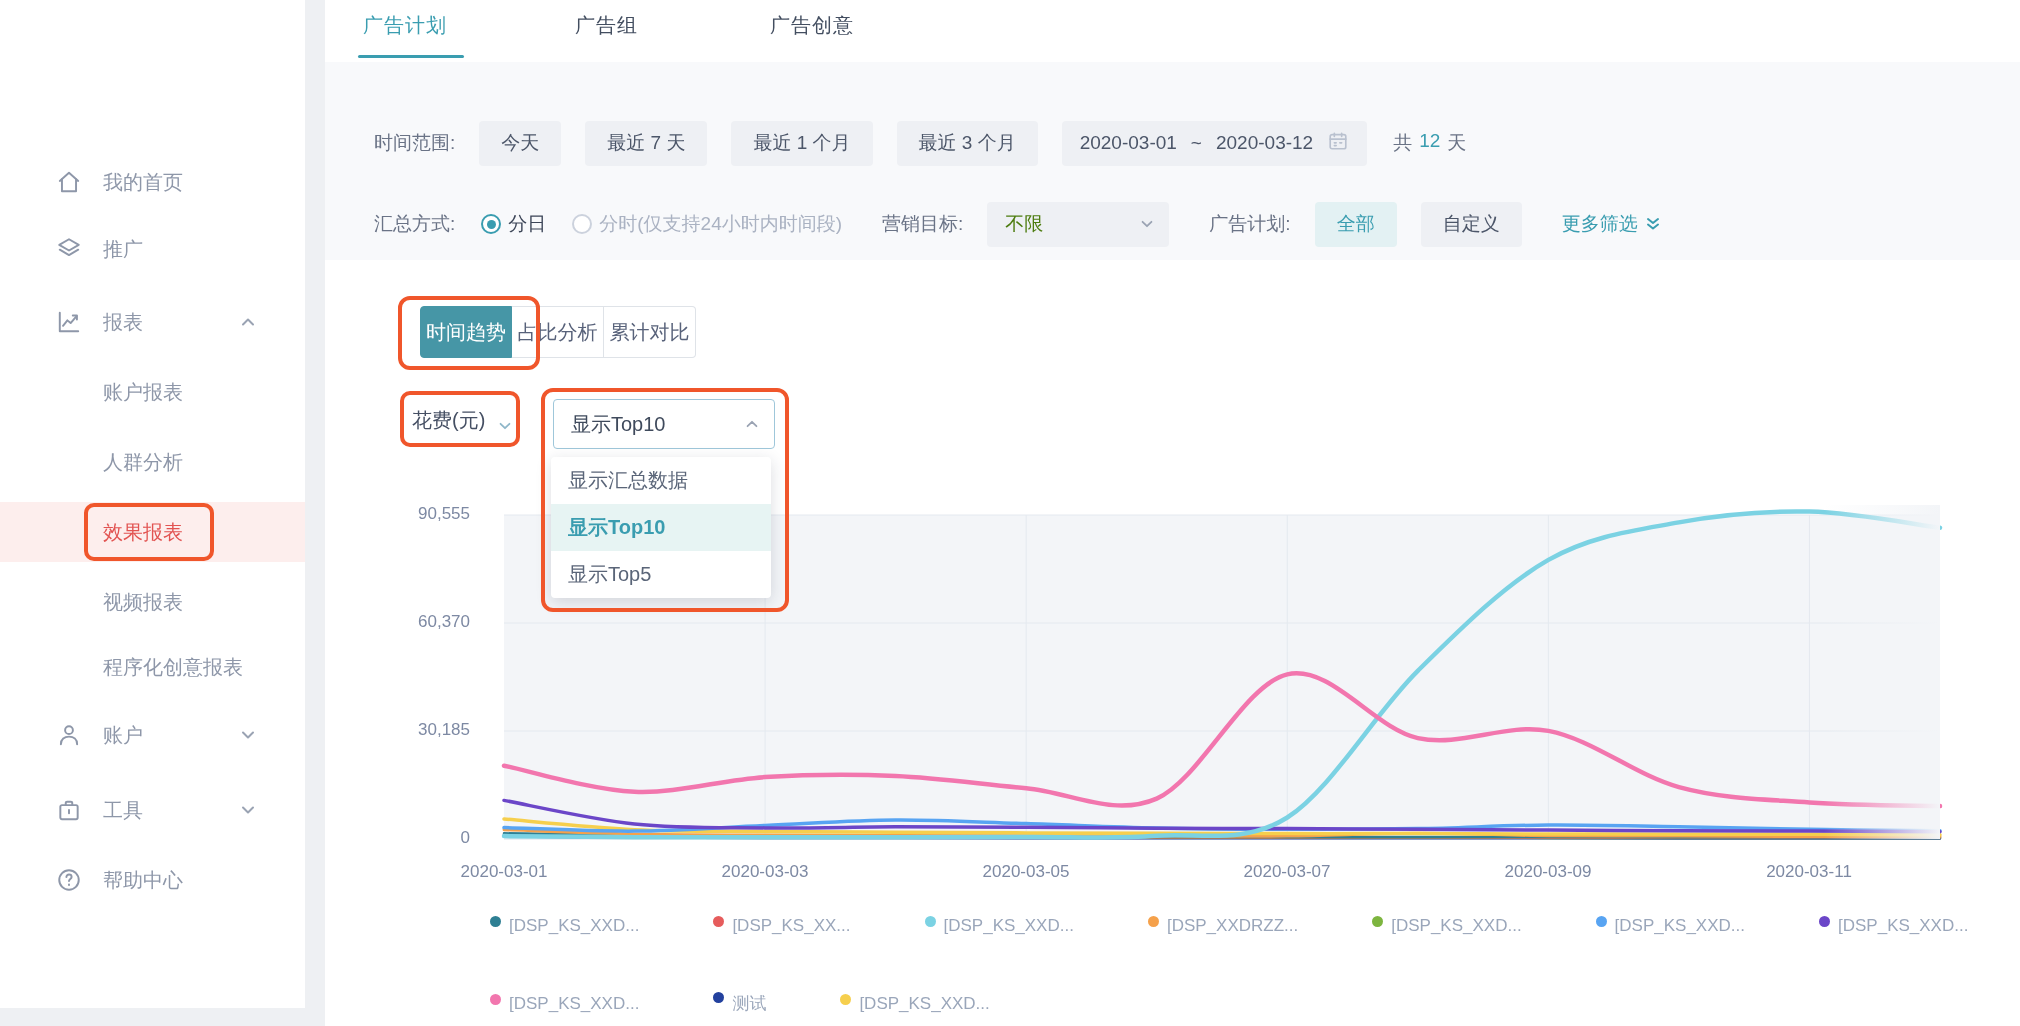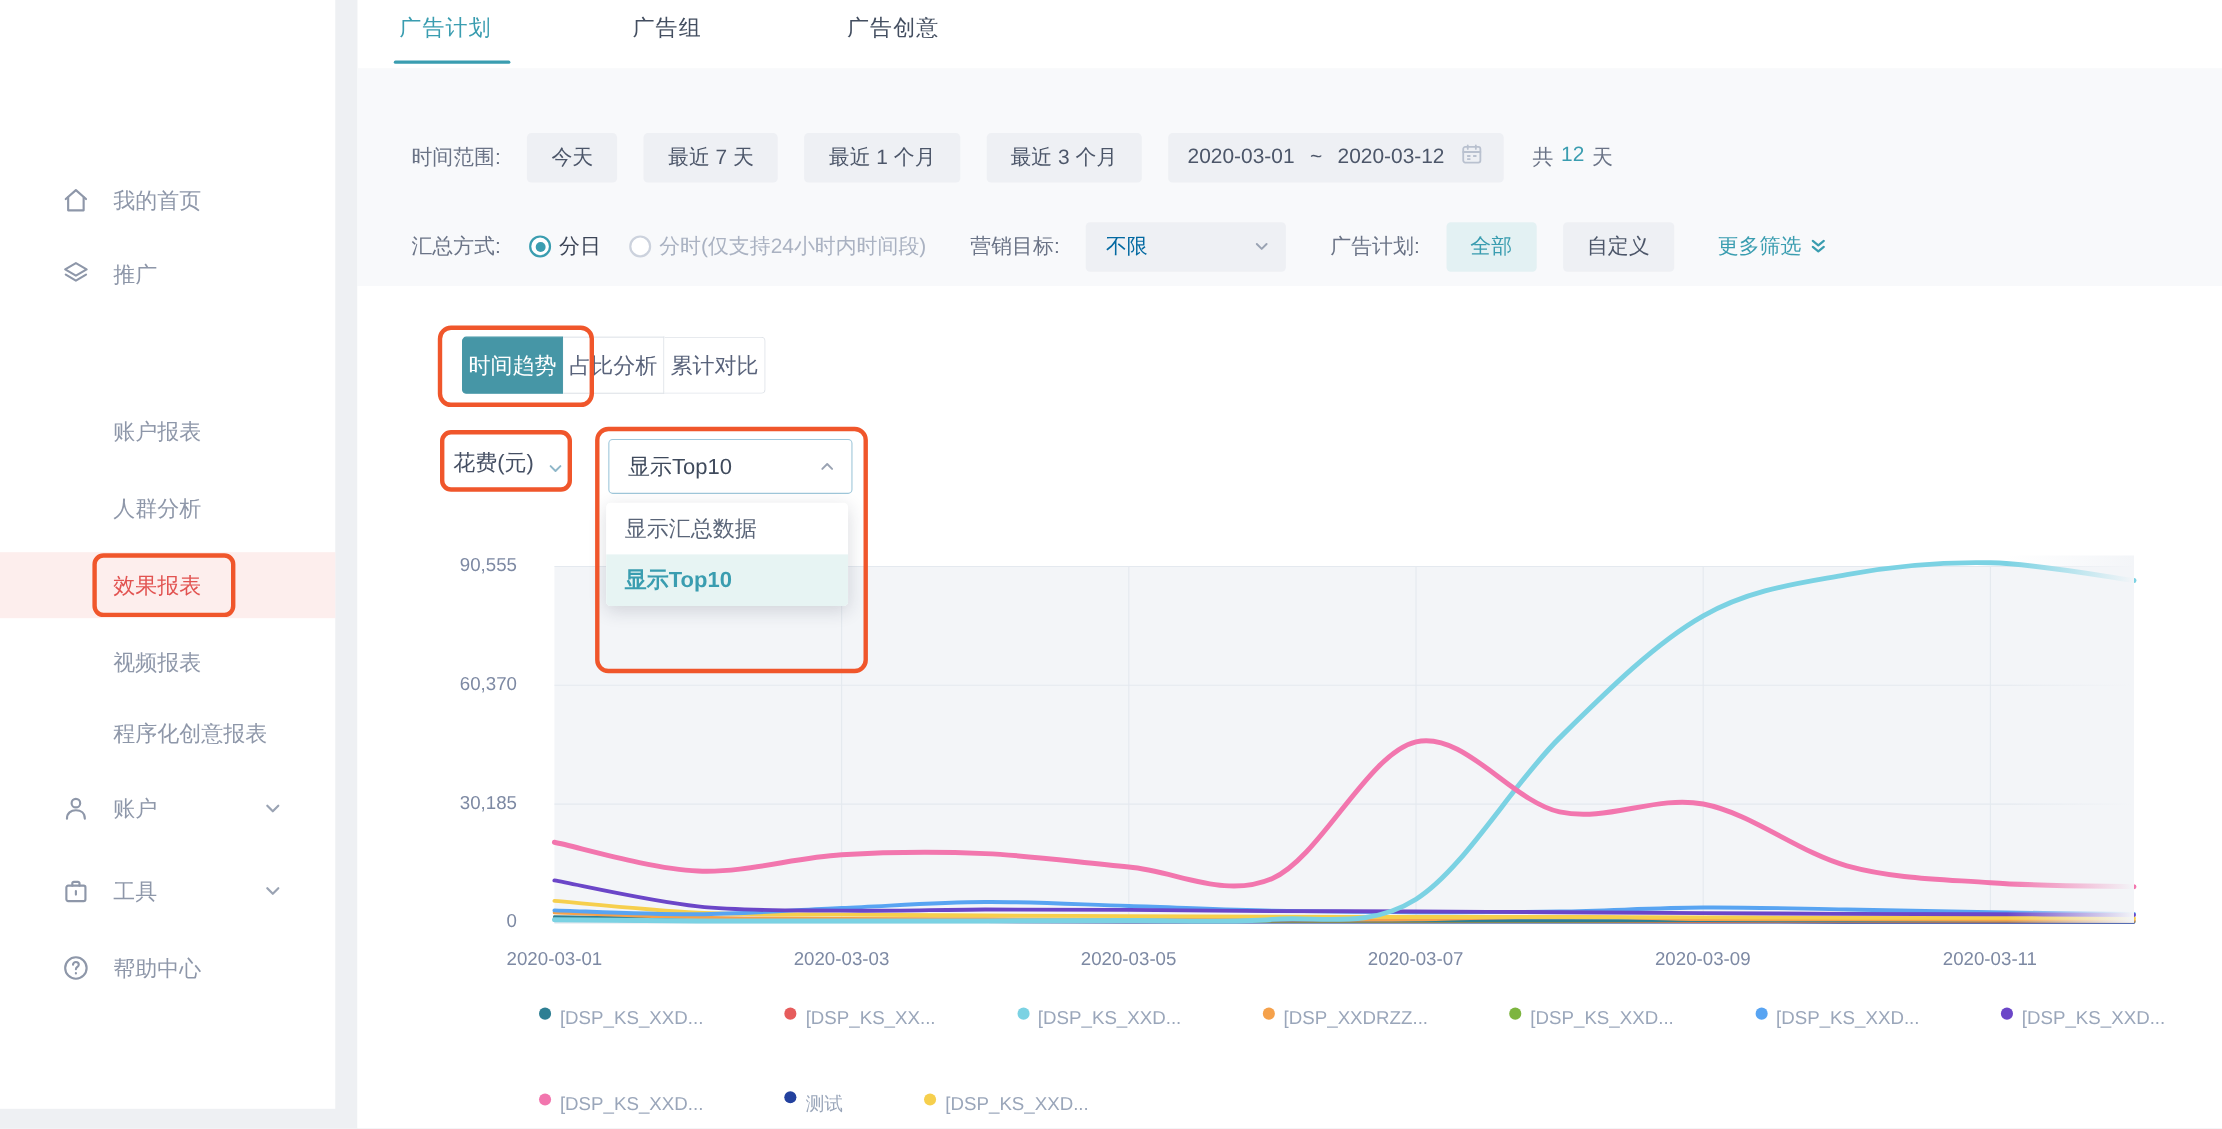--- a/index.html
+++ b/index.html
@@ -53,21 +53,21 @@
   .radio-group { display:flex; align-items:center; gap:7px; margin-left:26px; cursor:pointer; }
   .radio { width:20px; height:20px; border-radius:50%; border:2px solid #ccd2dd; background:#fff;
     display:flex; align-items:center; justify-content:center; }
   .radio.sel { border-color:var(--accent,#3a9db0); }
   .radio.sel::after { content:""; width:9px; height:9px; border-radius:50%; background:var(--accent,#3a9db0); }
   .radio-lbl { font-size:19px; color:#3c4557; }
   .radio-lbl.dim { color:#aab2c2; }
 
   .select-box { background:#eef0f4; border-radius:4px; height:45px; width:182px;
     display:flex; align-items:center; justify-content:space-between; padding:0 14px 0 18px;
-    margin-left:24px; color:#0369a1; font-size:19px; cursor:pointer; }
+    margin-left:24px; color:#4d7c0f; font-size:19px; cursor:pointer; }
   .chip.teal { background:#e3f1f3; color:var(--accent,#3a9db0); }
   .more-filter { display:flex; align-items:center; gap:6px; margin-left:40px;
     color:var(--accent,#3a9db0); font-size:19px; cursor:pointer; }
   .ml40 { margin-left:40px; }
 
   
   .ctabs { position:absolute; left:95px; top:306px; display:flex; height:52px; }
   .ctab { width:92px; height:52px; display:flex; align-items:center; justify-content:center;
     font-size:20px; color:#58627a; background:#fff; border:1px solid #dfe3e8; cursor:pointer; }
   .ctab + .ctab { border-left:none; }
@@ -128,20 +128,35 @@
     <div class="side-item" style="top:221px">
       <span class="ico">
         <svg width="26" height="26" viewBox="0 0 24 24" class="ico-stroke">
             <path d="M12 3 L21 8.2 L12 13.4 L3 8.2 Z"></path>
             <path d="M3.5 12.6 L12 17.6 L20.5 12.6"></path>
           </svg>
       </span>
       <span class="lbl">推广</span>
     </div>
 
+    <div class="side-item" style="top:294px">
+      <span class="ico">
+        <svg width="26" height="26" viewBox="0 0 24 24" class="ico-stroke">
+            <path d="M3.5 3.5 V20.5 H20.5"></path>
+            <path d="M6.5 15.5 L10.5 10.5 L13.5 13 L19 6.5"></path>
+            <path d="M15.5 6 H19.3 V9.8"></path>
+          </svg>
+      </span>
+      <span class="lbl">报表</span>
+      <span class="chev">
+        <svg width="18" height="18" viewBox="0 0 18 18" class="chev-stroke">
+            <path d="M4 11.5 L9 6.5 L14 11.5"></path>
+          </svg>
+      </span>
+    </div>
 
     <div class="side-item side-sub" style="top:364px">
       <span class="lbl">账户报表</span>
     </div>
     <div class="side-item side-sub" style="top:434px">
       <span class="lbl">人群分析</span>
     </div>
     <div class="side-item side-sub side-active" style="top:504px">
       <span class="lbl">效果报表</span>
     </div>
@@ -276,20 +291,21 @@
 
     <div class="top-select">
       <span>显示Top10</span>
       <svg width="16" height="16" viewBox="0 0 18 18" class="chev-stroke">
           <path d="M4 11.5 L9 6.5 L14 11.5"></path>
         </svg>
     </div>
     <div class="dropdown">
       <div class="dd-opt">显示汇总数据</div>
       <div class="dd-opt sel">显示Top10</div>
+      <div class="dd-opt">显示Top5</div>
     </div>
 
     <div class="ylab" style="top:504px">90,555</div>
     <div class="ylab" style="top:612px">60,370</div>
     <div class="ylab" style="top:720px">30,185</div>
     <div class="ylab" style="top:828px">0</div>
 
     <svg id="chart-svg" width="1460" height="350" viewBox="0 0 1460 350">
         <rect x="14" y="17" width="1436" height="324" fill="#f3f5f8"></rect>
         <line x1="14" y1="233" x2="1450" y2="233" stroke="#e4e9ef" stroke-width="1"></line>

